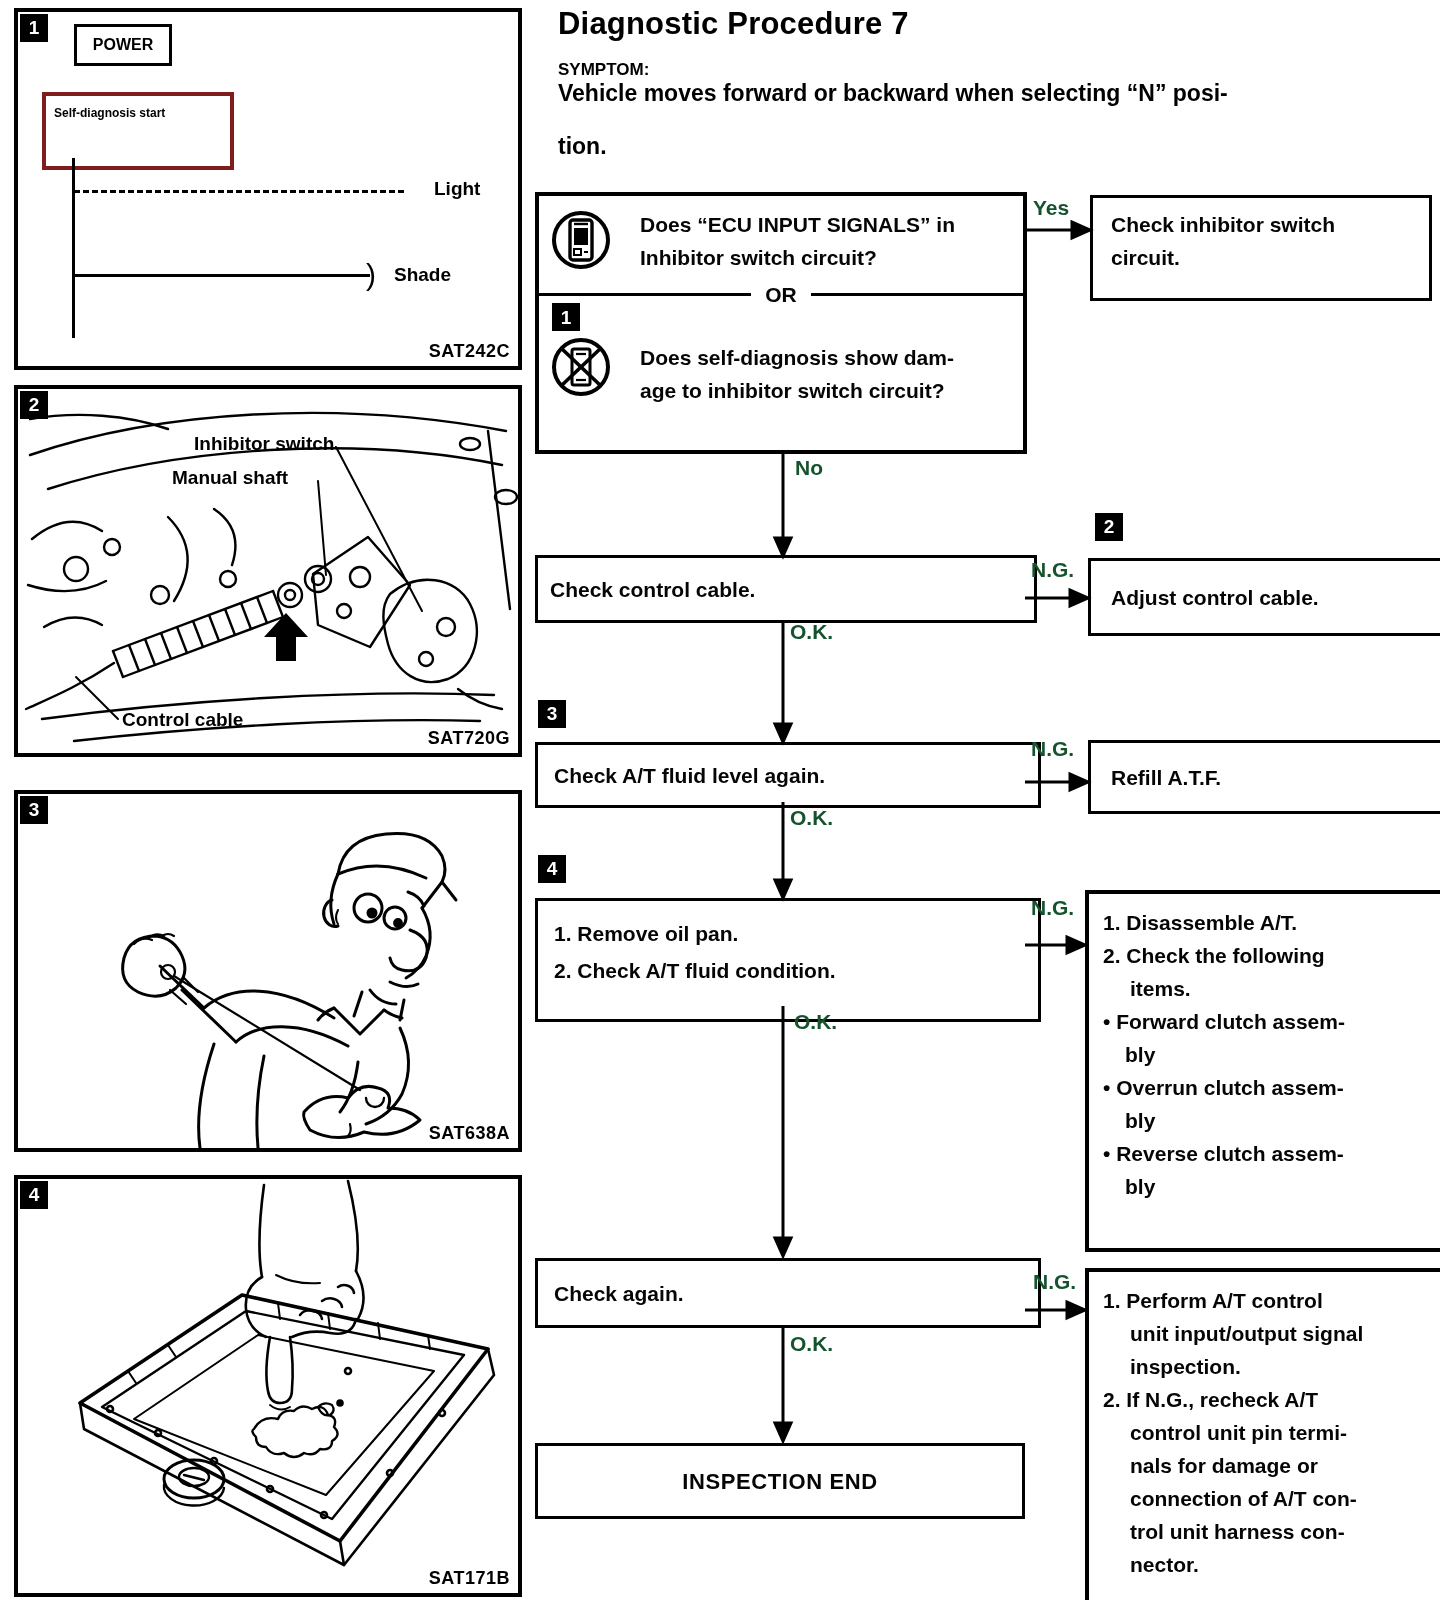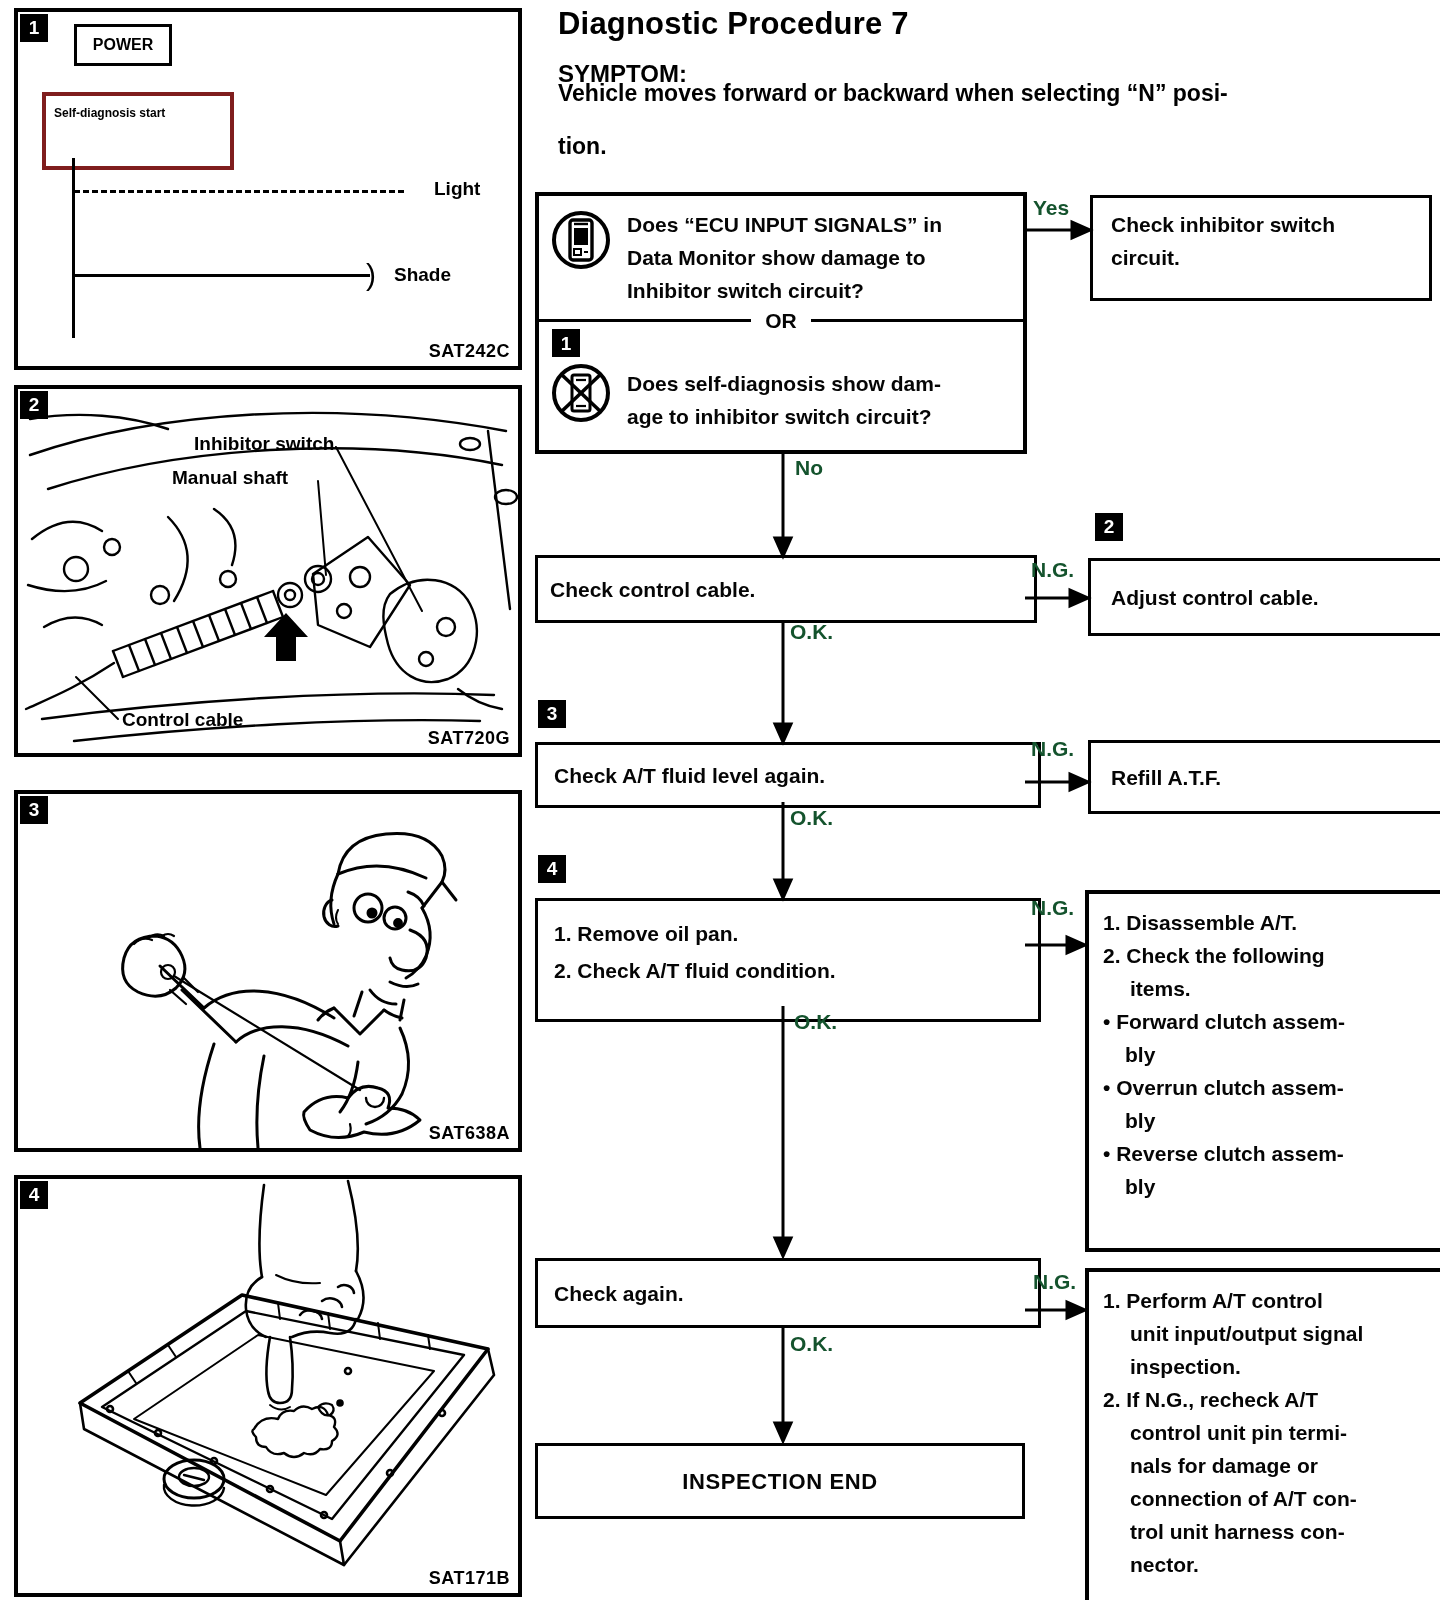--- a/index.html
+++ b/index.html
@@ -19,24 +19,24 @@
     font-size:21px;font-weight:700;line-height:33px;color:#050505;
   }
   .vcenter{display:flex;align-items:center;padding-left:16px;}
   .lbl{position:absolute;font-size:21px;font-weight:700;color:#14532d;}
   .code-lbl{position:absolute;font-size:18px;font-weight:700;letter-spacing:0.5px;}
   .figlabel{position:absolute;font-size:19px;font-weight:700;white-space:nowrap;}
   .connectors{position:absolute;left:0;top:0;pointer-events:none;}
   .ind{padding-left:27px;}
   
   .title{position:absolute;left:558px;top:6px;font-size:31px;font-weight:800;letter-spacing:0.2px;}
-  .symptom-label{position:absolute;left:558px;top:60px;font-size:24px;font-weight:800;}
+  .symptom-label{position:absolute;left:558px;top:60px;font-size:17px;font-weight:800;}
   .symptom-line{position:absolute;left:558px;font-size:23px;font-weight:800;}
   
-  .qrow{display:flex;align-items:flex-start;}
+  .qrow{display:flex;align-items:flex-start;gap:13px;}
   .icon-wrap{flex:0 0 78px;padding:12px 0 0 10px;}
   .qtext{padding-top:12px;font-size:21px;font-weight:700;line-height:33px;}
   .or-row{display:flex;align-items:center;height:10px;margin:8px 0 2px 0;justify-content:center;}
   .or-line{flex:1;border-top:3px solid #000;}
   .or-word{padding:0 14px;font-size:21px;font-weight:700;}
   .step1-inbox{position:relative;margin:4px 0 0 13px;}
 </style>
 </head>
 <body>
 
@@ -248,21 +248,20 @@
           <circle cx="32" cy="32" r="27" fill="none" stroke="#000" stroke-width="4"></circle>
           <rect x="21" y="12" width="22" height="40" rx="3" fill="#fff" stroke="#000" stroke-width="3.4"></rect>
           <rect x="25" y="20" width="14" height="17" fill="#000"></rect>
           <line x1="25" y1="16" x2="39" y2="16" stroke="#000" stroke-width="2.4"></line>
           <rect x="25" y="41" width="7" height="6" fill="none" stroke="#000" stroke-width="2"></rect>
           <line x1="35" y1="44" x2="39" y2="44" stroke="#000" stroke-width="2"></line>
         </svg>
       </div>
       <div class="qtext">
         <div>Does “ECU INPUT SIGNALS” in</div>
-        <div>Data Monitor show damage to</div>
         <div>Inhibitor switch circuit?</div>
       </div>
     </div>
     <div class="or-row">
       <div class="or-line"></div>
       <div class="or-word">OR</div>
       <div class="or-line"></div>
     </div>
     <div class="numsq step1-inbox" style="position:relative;">
         <span>1</span>

